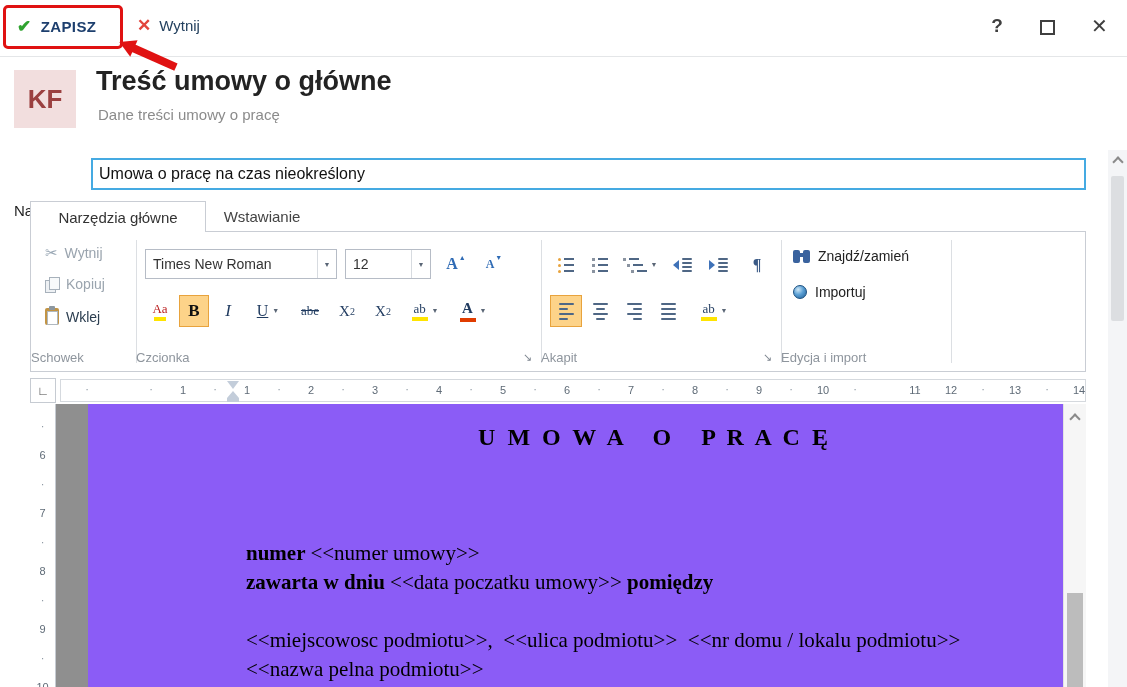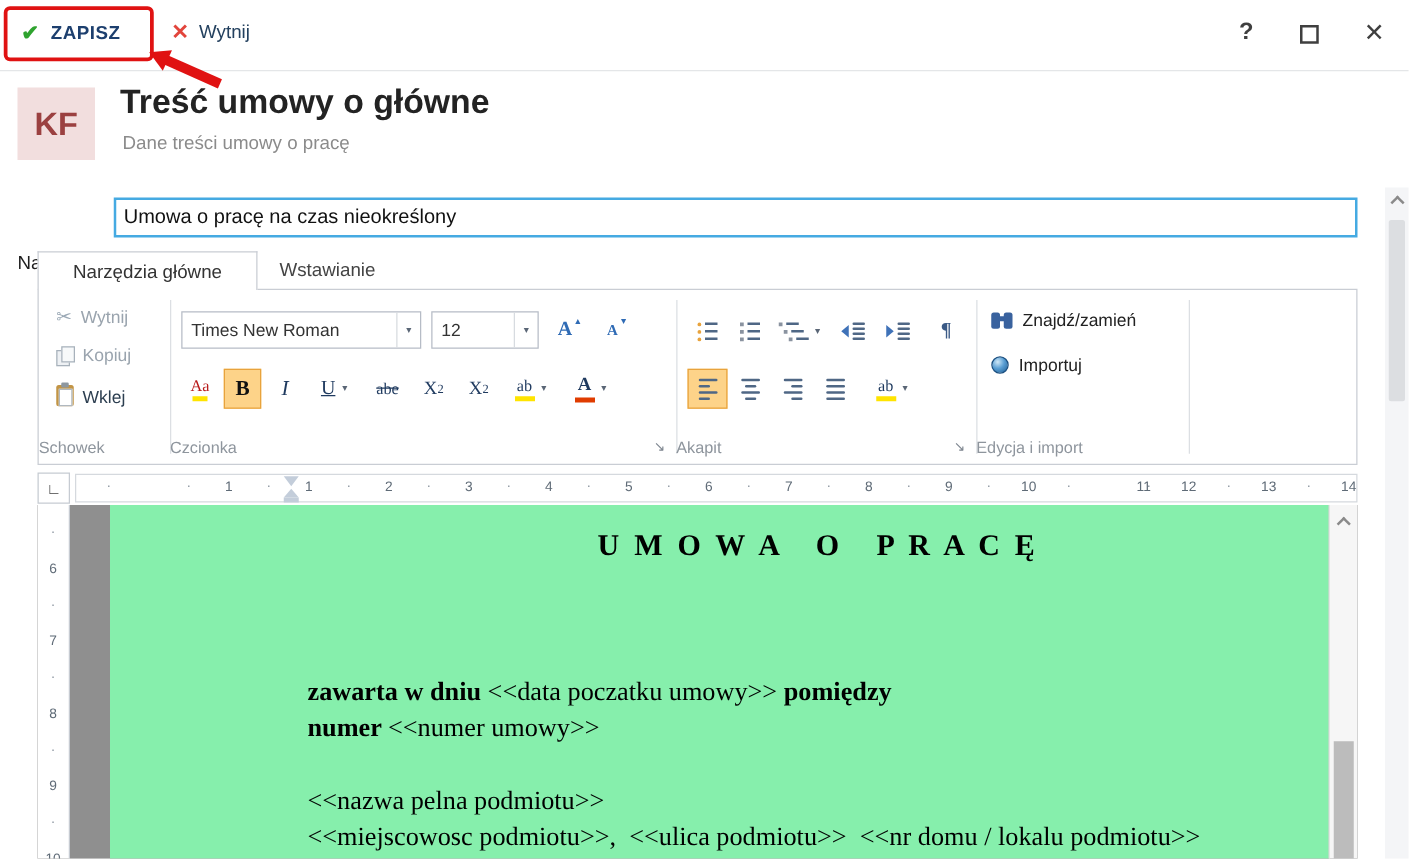--- a/index.html
+++ b/index.html
@@ -98,21 +98,21 @@
   .rdot { position:absolute; top:3px; transform:translateX(-50%); font-size:11px; color:#8b95a0; }
   .indent-marker { position:absolute; left:166px; top:1px; width:12px; cursor:pointer; }
   .im-top { width:0; height:0; border-left:6px solid transparent; border-right:6px solid transparent; border-top:8px solid #c3cdda; }
   .im-bot { margin-top:2px; width:0; height:0; border-left:6px solid transparent; border-right:6px solid transparent; border-bottom:7px solid #c3cdda; }
   .im-sq { width:12px; height:4px; background:#c3cdda; }
   
   .docarea { position:absolute; left:30px; top:404px; width:1056px; height:283px; background:#8f8f8f; overflow:hidden; }
   .vruler { position:absolute; left:0; top:0; width:26px; height:100%; background:#fff; border-right:1px solid #c6cbd2; }
   .vnum { position:absolute; left:50%; transform:translate(-50%,-50%); font-size:11px; color:#5f6b77; }
   .vdot { position:absolute; left:50%; transform:translate(-50%,-50%); font-size:11px; color:#8b95a0; }
-  .page { position:absolute; left:58px; top:0; width:975px; height:100%; background:#86efac; cursor:text; }
+  .page { position:absolute; left:58px; top:0; width:975px; height:100%; background:#8b5cf6; cursor:text; }
   .doc-title { margin:20px 0 0 158px; text-align:center; font-family:"Liberation Serif",serif; font-weight:bold;
                font-size:24px; letter-spacing:3px; color:#000; white-space:pre-wrap; }
   .doc-body { margin-top:88px; }
   .para { margin-left:158px; font-family:"Liberation Serif",serif; font-size:21px; line-height:29px; color:#000; white-space:pre-wrap; }
   .para .b { font-weight:bold; }
   .edscroll { position:absolute; left:1033px; top:0; width:23px; height:100%; background:#f6f6f6; border-left:1px solid #e3e3e3; }
   .chev-up { width:8px; height:8px; border-left:2px solid #8a8a8a; border-top:2px solid #8a8a8a; transform:rotate(45deg); margin:11px auto 0; }
   .edthumb { position:absolute; left:3px; right:3px; top:189px; height:94px; background:#bcbcbc; }
   
   .oscroll { position:absolute; left:1108px; top:150px; width:19px; height:537px; background:#f4f5f7; }
@@ -402,25 +402,25 @@
       <span class="vnum" style="top: 283px;">10</span>
       <span class="vdot" style="top: 22px;">·</span>
       <span class="vdot" style="top: 80px;">·</span>
       <span class="vdot" style="top: 138px;">·</span>
       <span class="vdot" style="top: 196px;">·</span>
       <span class="vdot" style="top: 254px;">·</span>
     </div>
   <div class="page">
     <div class="doc-title">U M O W A   O   P R A C Ę</div>
     <div class="doc-body">
+        <div class="para"><span class="b">numer </span><span>&lt;&lt;numer umowy&gt;&gt;</span></div>
         <div class="para"><span class="b">zawarta w dniu </span><span>&lt;&lt;data poczatku umowy&gt;&gt; </span><span class="b">pomiędzy</span></div>
-        <div class="para"><span class="b">numer </span><span>&lt;&lt;numer umowy&gt;&gt;</span></div>
         <div class="para">&nbsp;</div>
+        <div class="para"><span>&lt;&lt;miejscowosc podmiotu&gt;&gt;,  &lt;&lt;ulica podmiotu&gt;&gt;  &lt;&lt;nr domu / lokalu podmiotu&gt;&gt;</span></div>
         <div class="para"><span>&lt;&lt;nazwa pelna podmiotu&gt;&gt;</span></div>
-        <div class="para"><span>&lt;&lt;miejscowosc podmiotu&gt;&gt;,  &lt;&lt;ulica podmiotu&gt;&gt;  &lt;&lt;nr domu / lokalu podmiotu&gt;&gt;</span></div>
       </div>
   </div>
   <div class="edscroll">
     <div class="chev-up"></div>
     <div class="edthumb"></div>
   </div>
 </div>
 
 <div class="oscroll">
   <div class="chev-up"></div>

